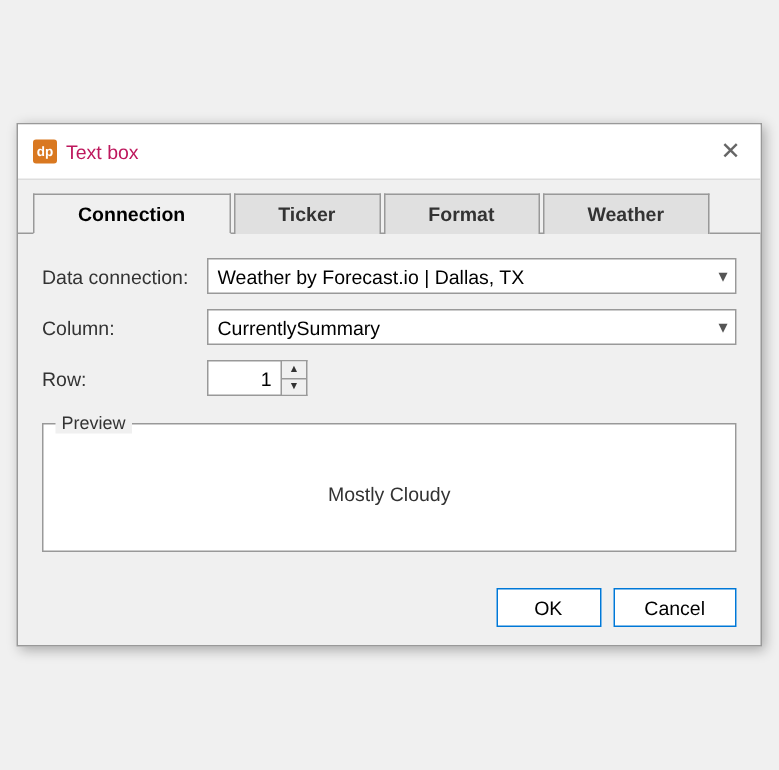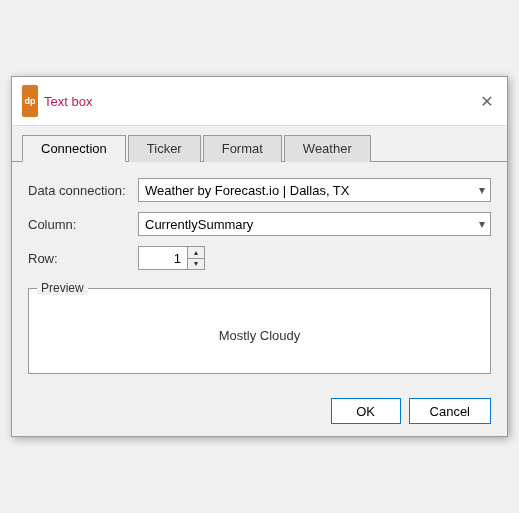--- a/index.html
+++ b/index.html
@@ -36,21 +36,21 @@
     }
 
     .title-bar-left {
       display: flex;
       align-items: center;
       gap: 6px;
     }
 
     .title-icon {
       width: 16px;
-      height: 32px;
+      height: 16px;
       background: #d97820;
       border-radius: 2px;
       display: flex;
       align-items: center;
       justify-content: center;
       color: white;
       font-size: 9px;
       font-weight: bold;
       flex-shrink: 0;
     }
@@ -76,29 +76,30 @@
 
     .tab-bar {
       background: #f0f0f0;
       padding: 8px 10px 0 10px;
       display: flex;
       gap: 0;
       border-bottom: 1px solid #999;
     }
 
     .tab {
-      padding: 5px 18px;
+      padding: 5px 29px;
       background: #e0e0e0;
       border: 1px solid #999;
       border-bottom: none;
       cursor: pointer;
       color: #333;
       margin-right: 2px;
       position: relative;
       top: 1px;
+      font-weight: bold;
     }
 
     .tab.active {
       background: #f0f0f0;
       border-bottom: 1px solid #f0f0f0;
       color: #000;
       z-index: 1;
     }
 
     .content {

